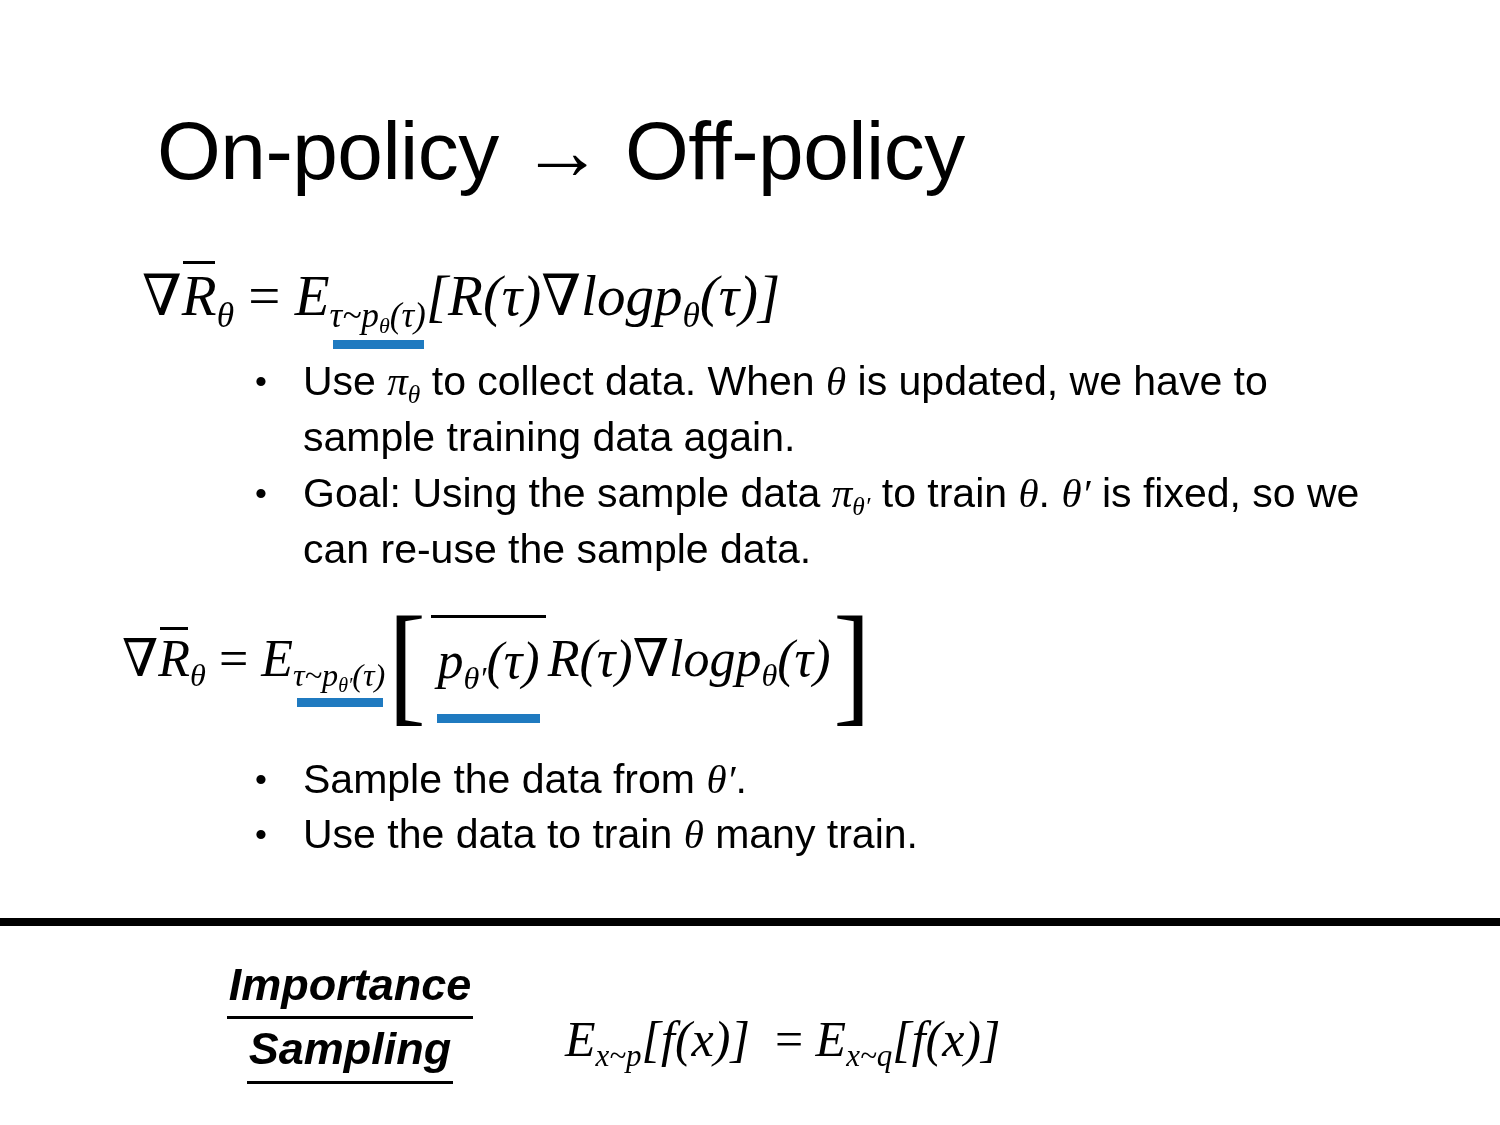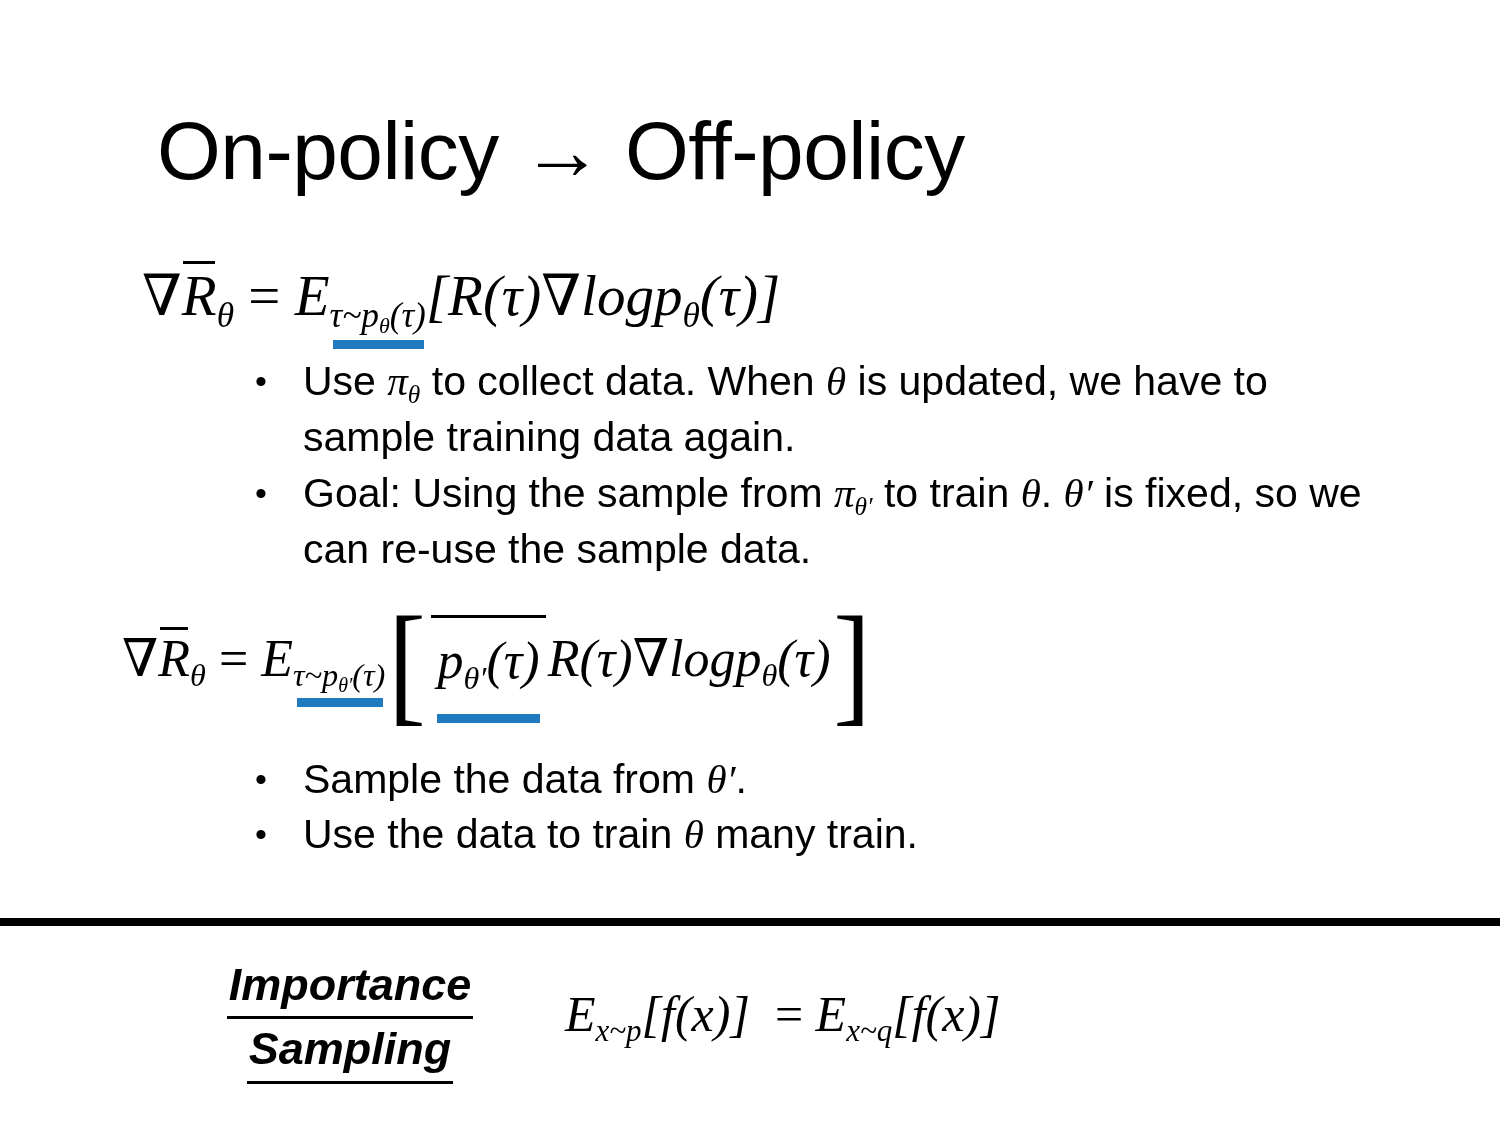--- a/index.html
+++ b/index.html
@@ -115,21 +115,21 @@
   }
   #eq-2 {
     position: absolute;
     left: 122px;
     top: 612px;
     font-size: 52px;
   }
   #eq-3 {
     position: absolute;
     left: 565px;
-    top: 985px;
+    top: 1010px;
     font-size: 50px;
   }
 
   
   .bullets {
     position: absolute;
     left: 255px;
     width: 1140px;
   }
   #bullets-a { top: 355px; }
@@ -195,21 +195,21 @@
 
 <div class="bullets" id="bullets-a">
 
   <div class="bullet-row">
     <div class="bullet-dot">•</div>
     <div class="bullet-text"><span>Use </span><span class="math"><span>π</span><span class="sub">θ</span></span><span> to collect data. When </span><span class="math">θ</span><span> is updated, we have to sample training data again.</span></div>
   </div>
 
   <div class="bullet-row">
     <div class="bullet-dot">•</div>
-    <div class="bullet-text"><span>Goal: Using the sample from </span><span class="math"><span>π</span><span class="sub">θ′</span></span><span> to train </span><span class="math">θ</span><span>. </span><span class="math">θ′</span><span> is fixed, so we can re-use the sample data.</span></div>
+    <div class="bullet-text"><span>Goal: Using the sample data </span><span class="math"><span>π</span><span class="sub">θ′</span></span><span> to train </span><span class="math">θ</span><span>. </span><span class="math">θ′</span><span> is fixed, so we can re-use the sample data.</span></div>
   </div>
 
 </div>
 
 <div id="eq-2" class="math">
   <span>∇</span><span class="rbar">R</span><span class="sub">θ</span>
   <span class="up">=</span>
   <span>E</span><span class="sub blue-ul"><span>τ~</span><span>p</span><span class="subsub">θ′</span><span>(τ)</span></span><span class="bigbracket">[</span><span class="frac blue-den">
           <span class="den"><span>p</span><span class="sub">θ′</span><span>(τ)</span></span>
         </span><span>R(τ)∇logp</span><span class="sub">θ</span><span>(τ)</span><span class="bigbracket">]</span>

